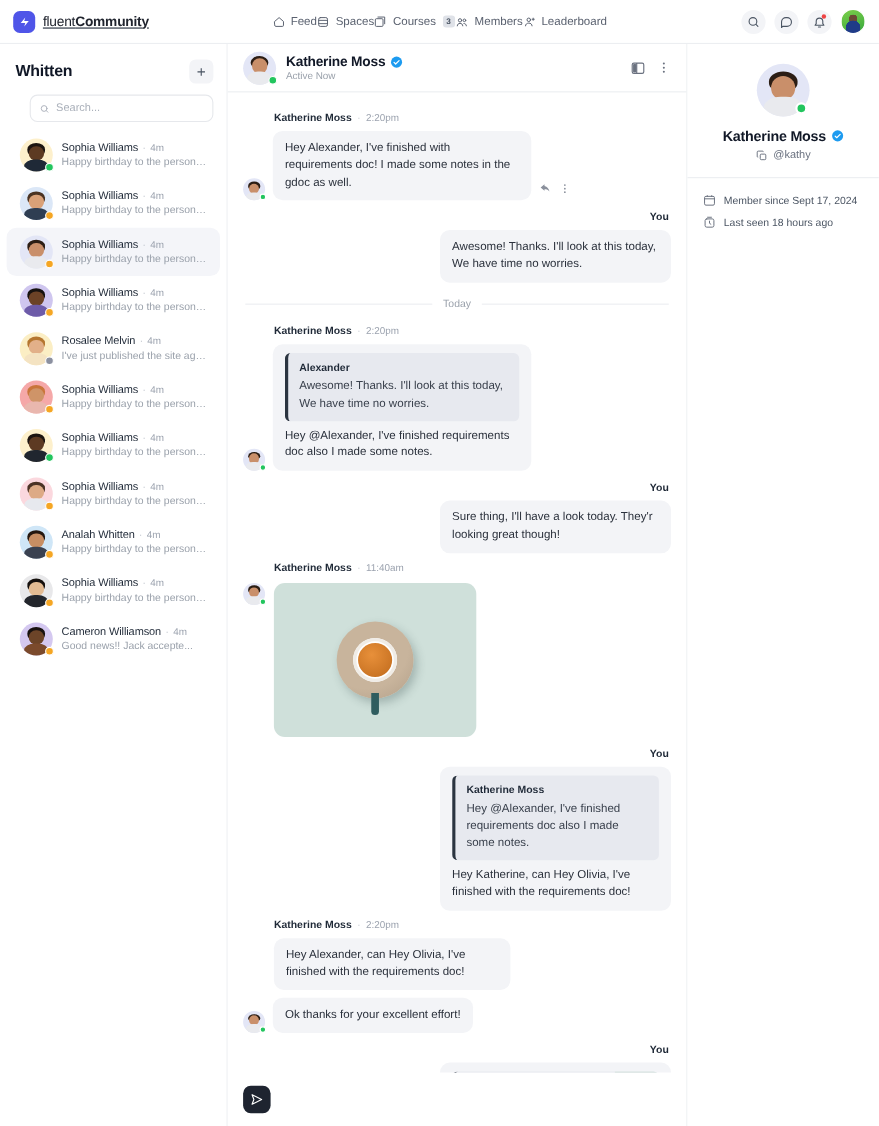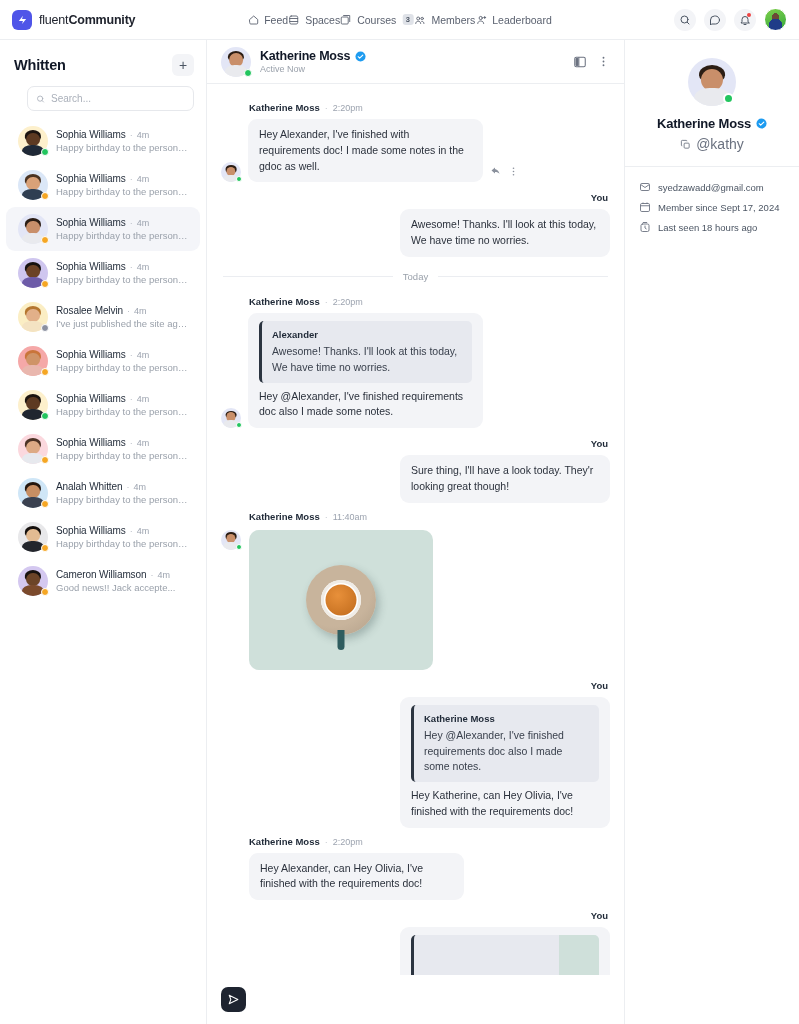--- a/index.html
+++ b/index.html
@@ -13,20 +13,21 @@
   .app { width: 799px; height: 1024px; display: flex; flex-direction: column; }
 
   
   .topnav {
     height: 40px; flex: 0 0 40px;
     display: flex; align-items: center;
     background: #fff;
     border-bottom: 1px solid #eceef1;
     padding: 0 12px;
     position: relative;
+    text-decoration: underline;
   }
   .brand { display: flex; align-items: center; gap: 7px; }
   .brand-mark {
     width: 20px; height: 20px; border-radius: 6px;
     background: #4f55e8; display: flex; align-items: center; justify-content: center;
   }
   .brand-text { font-size: 12.5px; letter-spacing: -0.2px; color: #20242e; }
   .brand-text b { font-weight: 700; }
   .brand-text span.light { font-weight: 400; }
 
@@ -234,21 +235,21 @@
   .pf-av-wrap { display: flex; justify-content: center; position: relative; }
   .pf-av {
     width: 48px; height: 48px; border-radius: 50%; overflow: hidden; position: relative;
   }
   .pf-status {
     position: absolute; right: 2px; bottom: 2px;
     width: 11px; height: 11px; border-radius: 50%; background: #22c55e; border: 2px solid #fff;
   }
   .pf-name-row { display: flex; align-items: center; justify-content: center; gap: 5px; margin-top: 10px; }
   .pf-name { font-size: 13px; font-weight: 700; color: #111827; letter-spacing: -0.2px; }
-  .pf-handle { display: flex; align-items: center; justify-content: center; gap: 5px; margin-top: 5px; color: #6b7280; font-size: 14px; }
+  .pf-handle { display: flex; align-items: center; justify-content: center; gap: 5px; margin-top: 5px; color: #6b7280; font-size: 10px; }
   .pf-sep { height: 1px; background: #eceef1; margin: 14px 0 10px 0; }
   .pf-row { display: flex; align-items: center; gap: 7px; padding: 4px 14px; font-size: 9.5px; color: #4b5563; }
   .pf-row svg { flex: 0 0 auto; color: #6b7280; }
 
   
   .face { position: absolute; inset: 0; }
   .face .head { position: absolute; left: 50%; top: 22%; transform: translateX(-50%);
     width: 46%; height: 46%; border-radius: 50%; }
   .face .body { position: absolute; left: 50%; bottom: -8%; transform: translateX(-50%);
     width: 74%; height: 46%; border-radius: 44% 44% 0 0; }
@@ -724,20 +725,33 @@
 
         <div class="meta-row">
           <span class="meta-name">Katherine Moss</span>
           <span class="meta-dot">·</span>
           <span class="meta-time">2:20pm</span>
         </div>
         <div class="row-in" style="margin-left:28px;">
           <div class="bubble-in" style="max-width:215px;">Hey Alexander, can Hey Olivia, I've finished with the requirements doc!</div>
         </div>
 
+        <div class="row-in" style="margin-top:5px;">
+          <div class="av-wrap">
+            <div class="av" style="width:20px;height:20px;background:#e3e6f6">
+                <div class="face">
+                  <div class="hair" style="background:#2b1d14"></div>
+                  <div class="head" style="background:#c98f6a"></div>
+                  <div class="body" style="background:#e9eaee"></div>
+                </div>
+              </div>
+            <div class="status st-green" style="width:6px;height:6px;"></div>
+          </div>
+          <div class="bubble-in">Ok thanks for your excellent effort!</div>
+        </div>
 
         <div class="meta-you">You</div>
         <div class="row-out">
           <div class="bubble-out">
             <div class="att-card">
               <div class="att-left">
                 
                 
               </div>
               <div class="att-thumb"></div>
@@ -781,27 +795,20 @@
         <svg width="11" height="11" viewBox="0 0 24 24" fill="none" stroke="#6b7280" stroke-width="1.9" stroke-linejoin="round">
             <rect x="9" y="9" width="11" height="11" rx="2"></rect>
             <path d="M5 15H4.5A1.5 1.5 0 0 1 3 13.5V5a2 2 0 0 1 2-2h8.5A1.5 1.5 0 0 1 15 4.5V5"></path>
           </svg>
         <span>@kathy</span>
       </div>
       <div class="pf-sep"></div>
 
       <div class="pf-row">
         <svg width="12" height="12" viewBox="0 0 24 24" fill="none" stroke="#6b7280" stroke-width="1.8" stroke-linejoin="round">
-            <rect x="3" y="5" width="18" height="14" rx="2.5"></rect>
-            <path d="M4 7.5l8 5.5 8-5.5"></path>
-          </svg>
-        <span>syedzawadd@gmail.com</span>
-      </div>
-      <div class="pf-row">
-        <svg width="12" height="12" viewBox="0 0 24 24" fill="none" stroke="#6b7280" stroke-width="1.8" stroke-linejoin="round">
             <rect x="3" y="5" width="18" height="16" rx="2.5"></rect>
             <path d="M3 9.5h18M8 3v3M16 3v3"></path>
           </svg>
         <span>Member since Sept 17, 2024</span>
       </div>
       <div class="pf-row">
         <svg width="12" height="12" viewBox="0 0 24 24" fill="none" stroke="#6b7280" stroke-width="1.8" stroke-linecap="round" stroke-linejoin="round">
             <rect x="4" y="6" width="16" height="15" rx="3"></rect>
             <path d="M12 10v4l2.5 1.7M8.5 3h7"></path>
           </svg>

